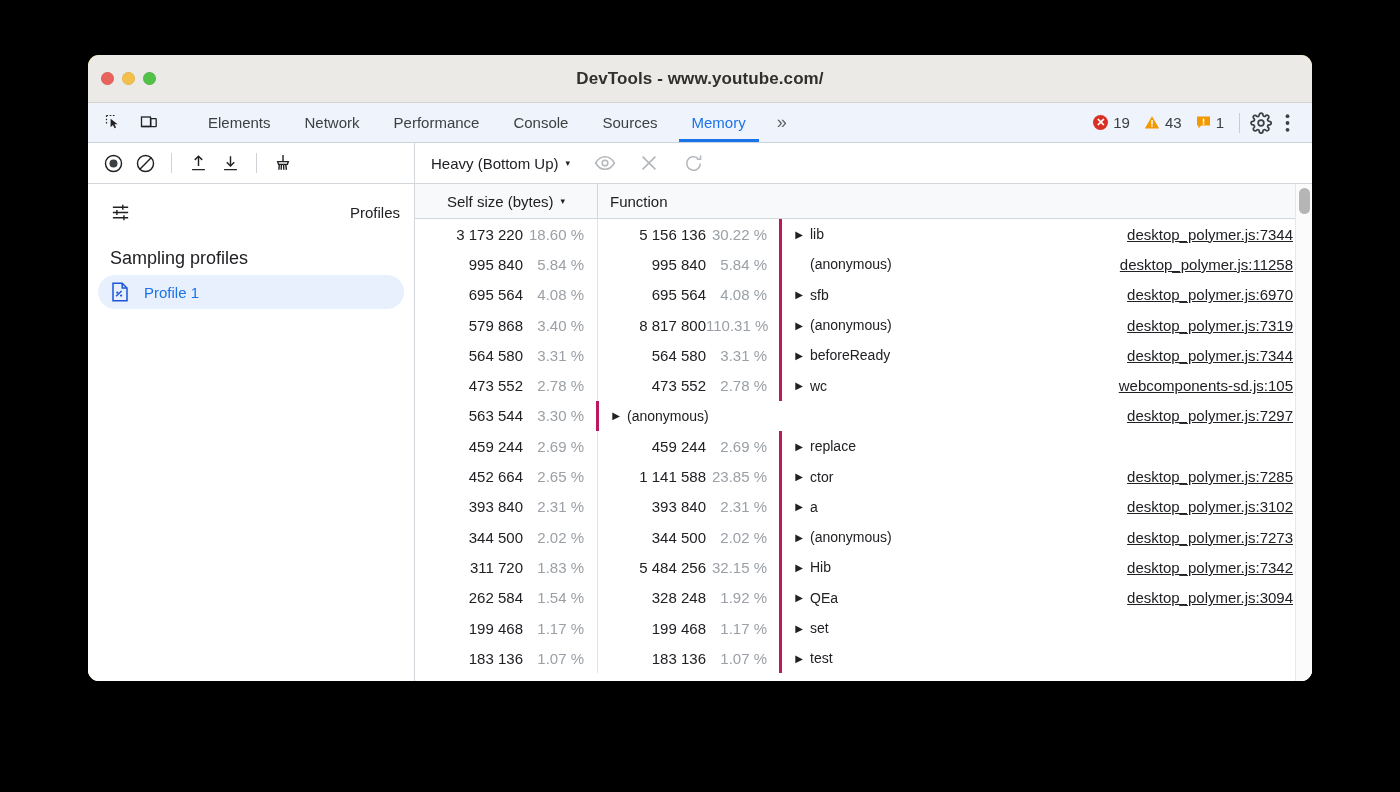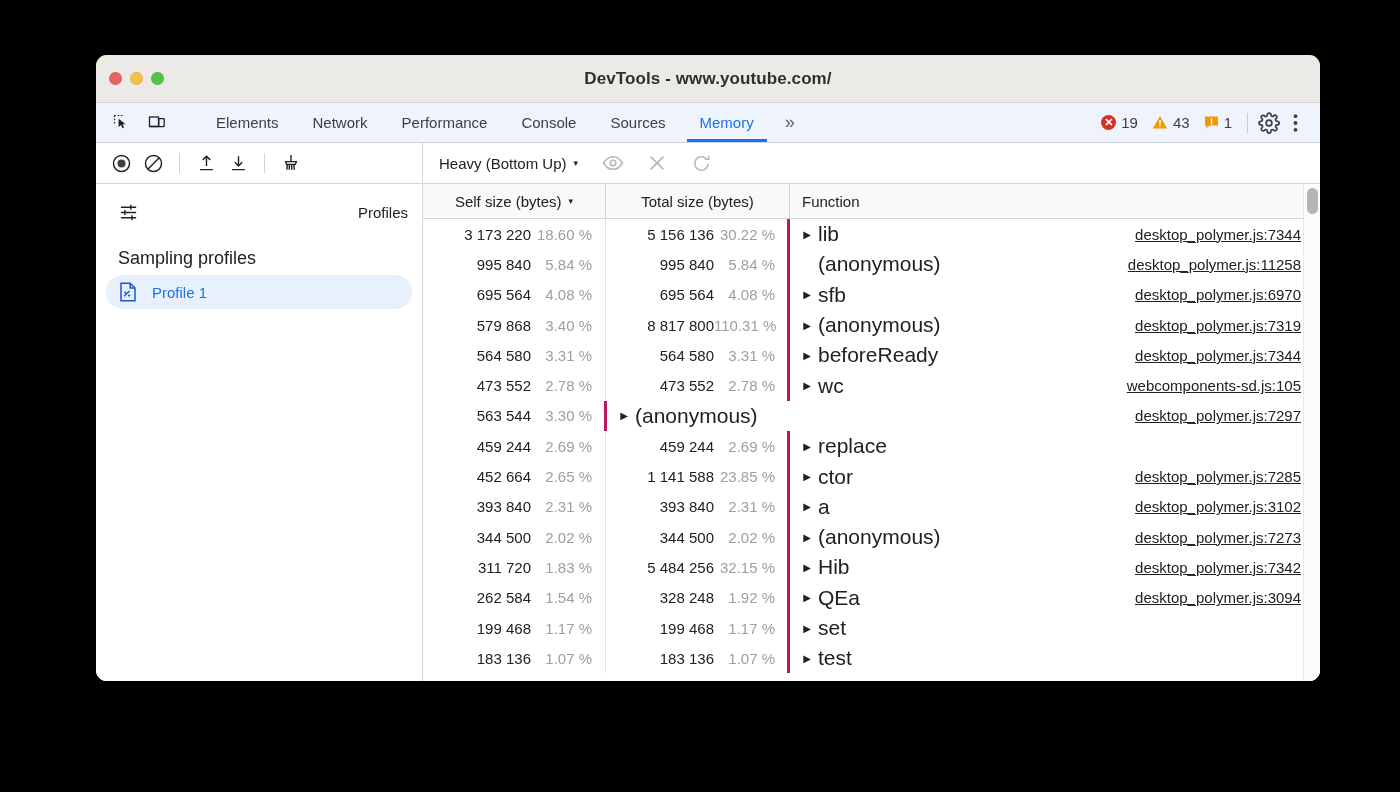--- a/index.html
+++ b/index.html
@@ -8,21 +8,21 @@
     margin: 0; padding: 0;
     width: 1400px; height: 792px;
     background: #000000;
     font-family: "Liberation Sans", sans-serif;
     overflow: hidden;
   }
 
   
   #window {
     position: absolute;
-    left: 96px; top: 55px;
+    left: 88px; top: 55px;
     width: 1224px; height: 626px;
     background: #eab308;
     border-radius: 11px 11px 11px 11px;
     overflow: hidden;
     box-shadow: 0 0 0 0.5px rgba(0,0,0,0.35);
   }
 
   
   #titlebar {
     position: relative;
@@ -262,21 +262,21 @@
   }
   .tri {
     width: 14px; height: 14px;
     display: flex; align-items: center; justify-content: center;
     font-size: 10px; color: #202124;
     flex: 0 0 14px;
     margin-right: 4px;
   }
   .tri.empty { color: transparent; }
   .fname {
-    font-size: 21px; color: #202124;
+    font-size: 14px; color: #202124;
     white-space: nowrap;
   }
   .furl {
     margin-left: auto;
     font-size: 15px;
     color: #202124;
     text-decoration: underline;
     white-space: nowrap;
     cursor: pointer;
   }
@@ -499,23 +499,20 @@
     <div id="table-wrap">
       <div id="table">
 
         <div class="row hdr">
           <div class="c-self">
             <span class="hdr-sort">
               <span>Self size (bytes)</span>
               <span class="sort-caret">▾</span>
             </span>
           </div>
-          <div class="c-total">
-            <span>Total size (bytes)</span>
-          </div>
           <div class="c-func">
             <span>Function</span>
           </div>
         </div>
 
         <div id="rows">
             <div class="row">
               <div class="c-self">
                 <span class="num">3 173 220</span>
                 <span class="pct">18.60 %</span>

